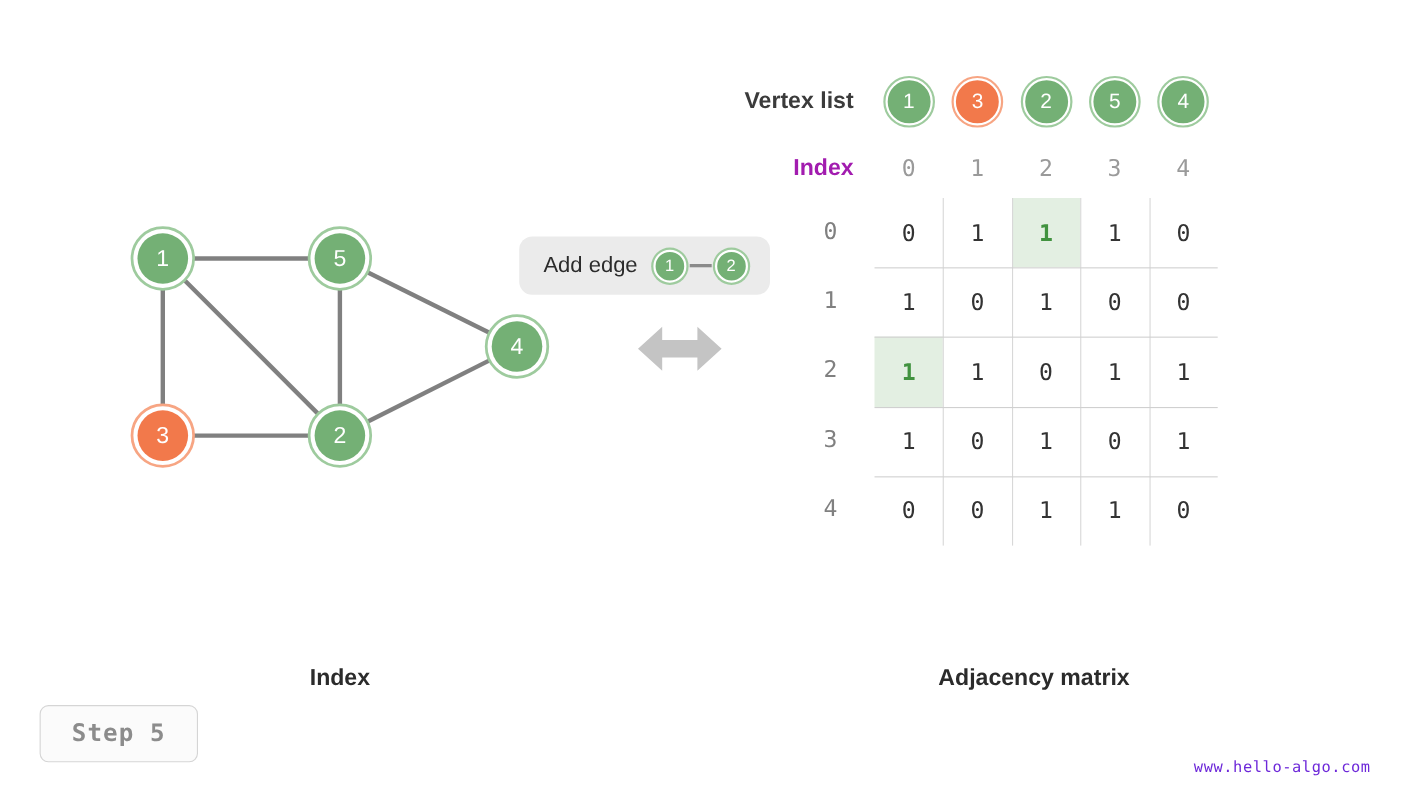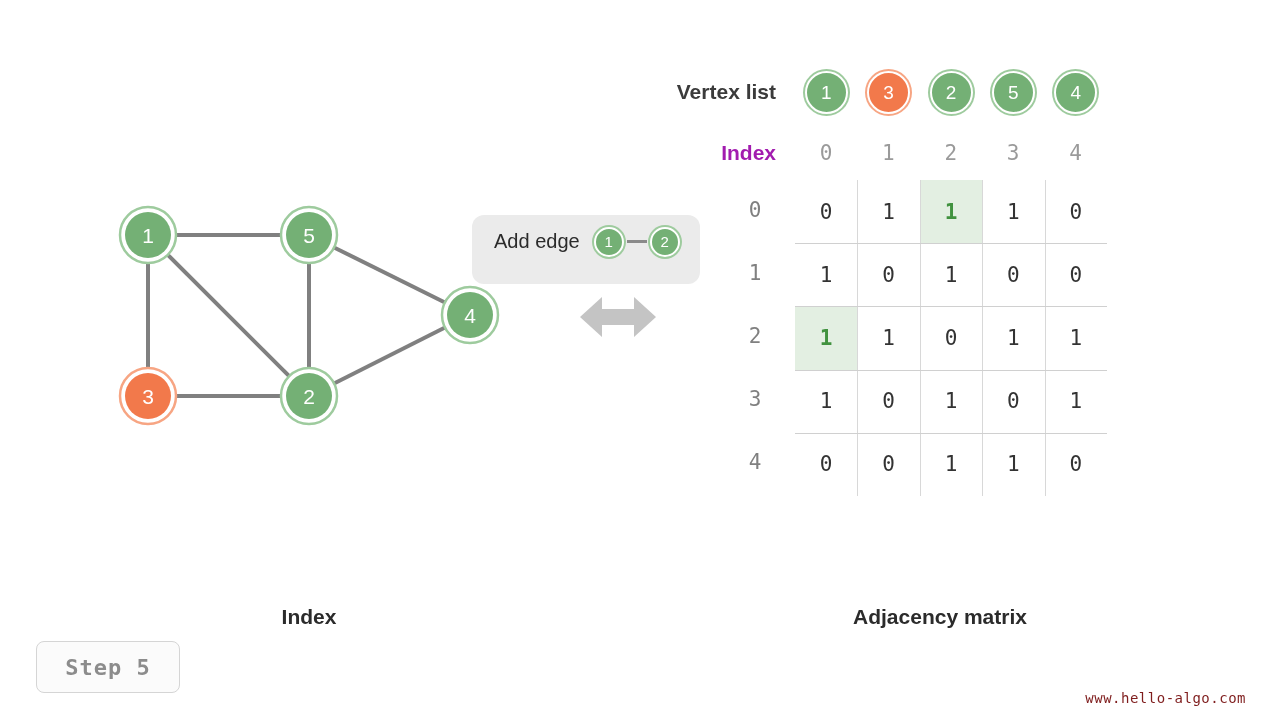--- a/index.html
+++ b/index.html
@@ -29,21 +29,21 @@
     left: 578px; top: 292px; width: 80px; height: 50px;
   }
 
   
   #add-edge-badge {
     left: 472px; top: 215px;
     height: 53px;
     display: flex;
     align-items: center;
     gap: 14px;
-    padding: 0 20px 16px 22px;
+    padding: 0 20px 0 22px;
     background: #ebebeb;
     border-radius: 12px;
   }
   #add-edge-badge .badge-label {
     font-size: 20px;
     color: #2b2b2b;
     font-family: "Liberation Sans", sans-serif;
     white-space: nowrap;
   }
   .mini-edge {
@@ -198,21 +198,21 @@
     color: #8c8c8c;
     letter-spacing: 1px;
     box-sizing: border-box;
   }
 
   
   #watermark {
     right: 34px; bottom: 14px;
     font-family: "DejaVu Sans Mono", monospace;
     font-size: 14px;
-    color: #7f1d1d;
+    color: #6d28d9;
     letter-spacing: 0.5px;
   }
 </style>
 </head>
 <body>
 
 <div class="abs" id="graph-panel">
   <svg id="graph-svg" width="620" height="560">
     <g id="graph-edges">
         <line x1="176" y1="235" x2="281" y2="235" stroke="#808080" stroke-width="4"></line>

